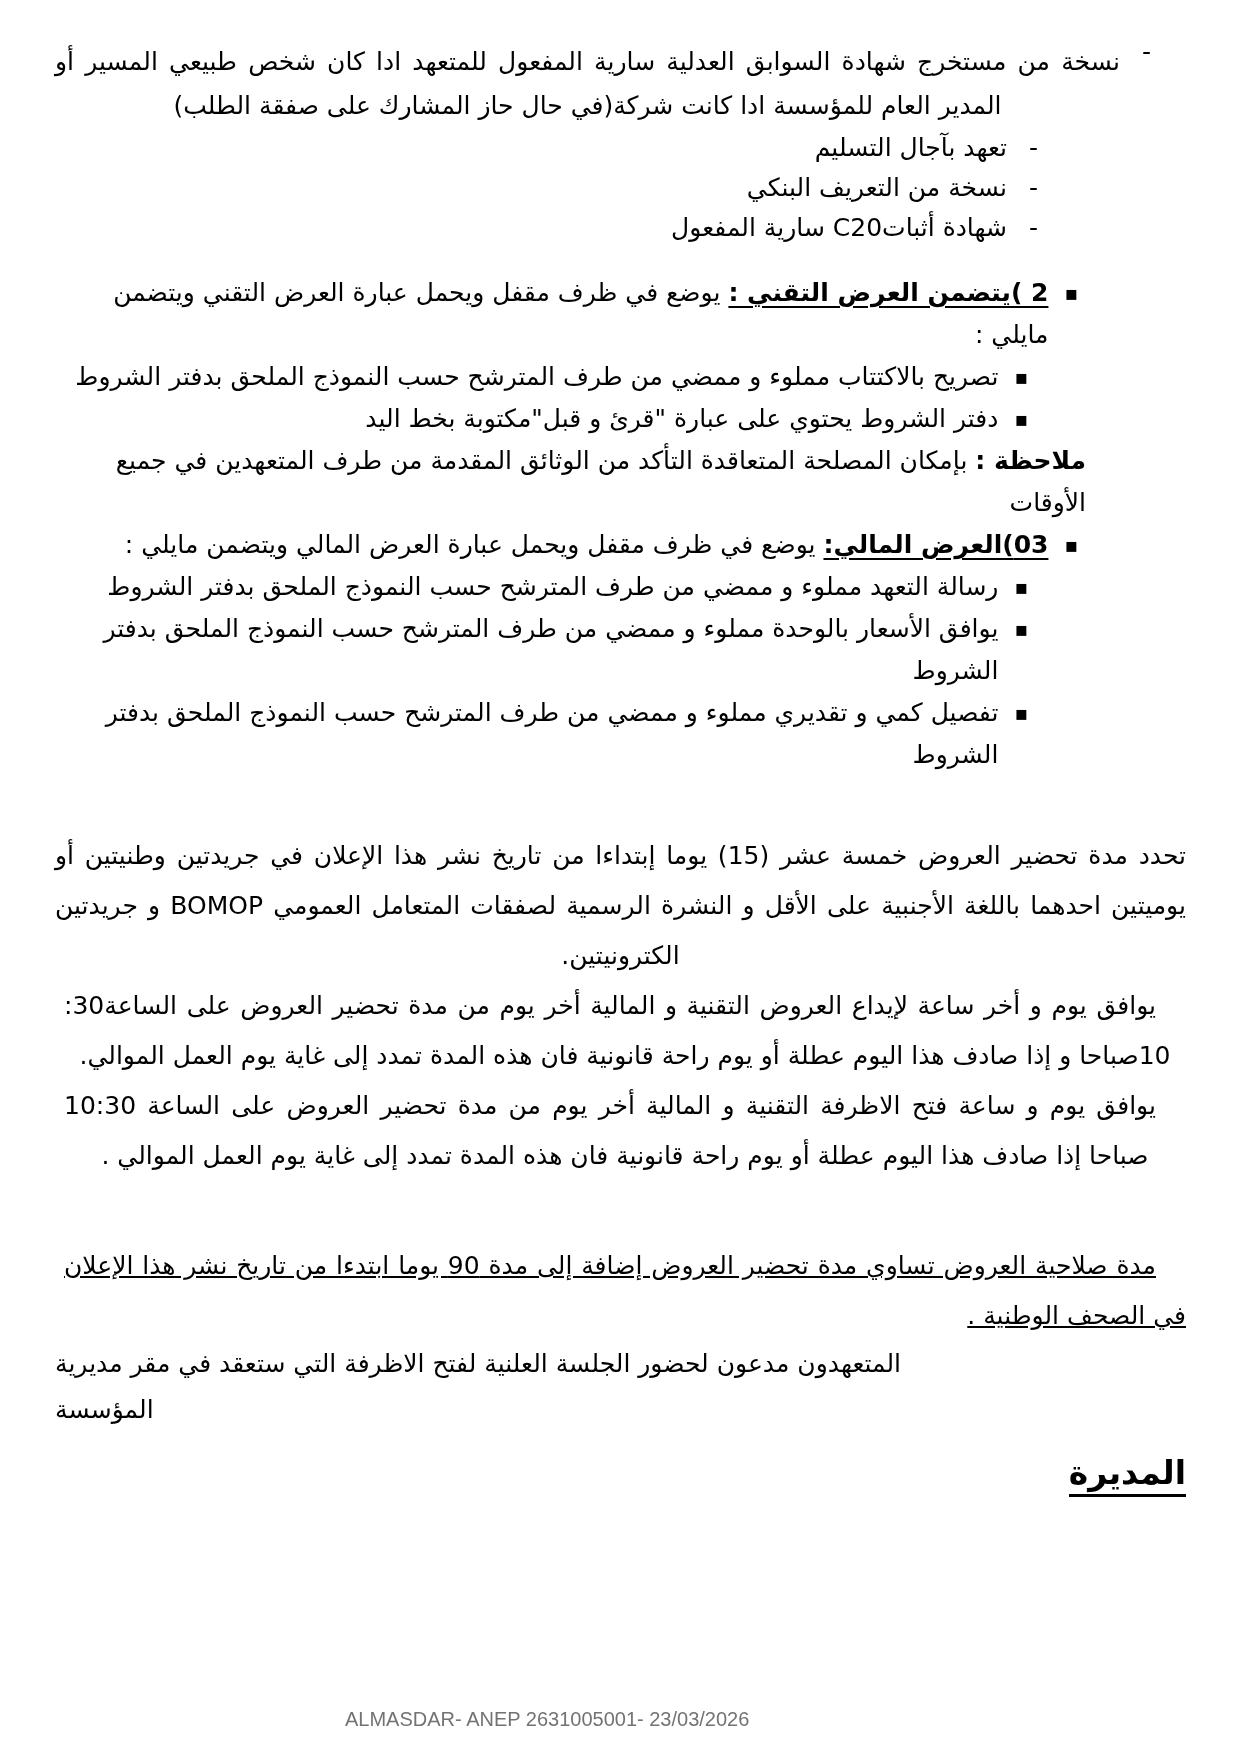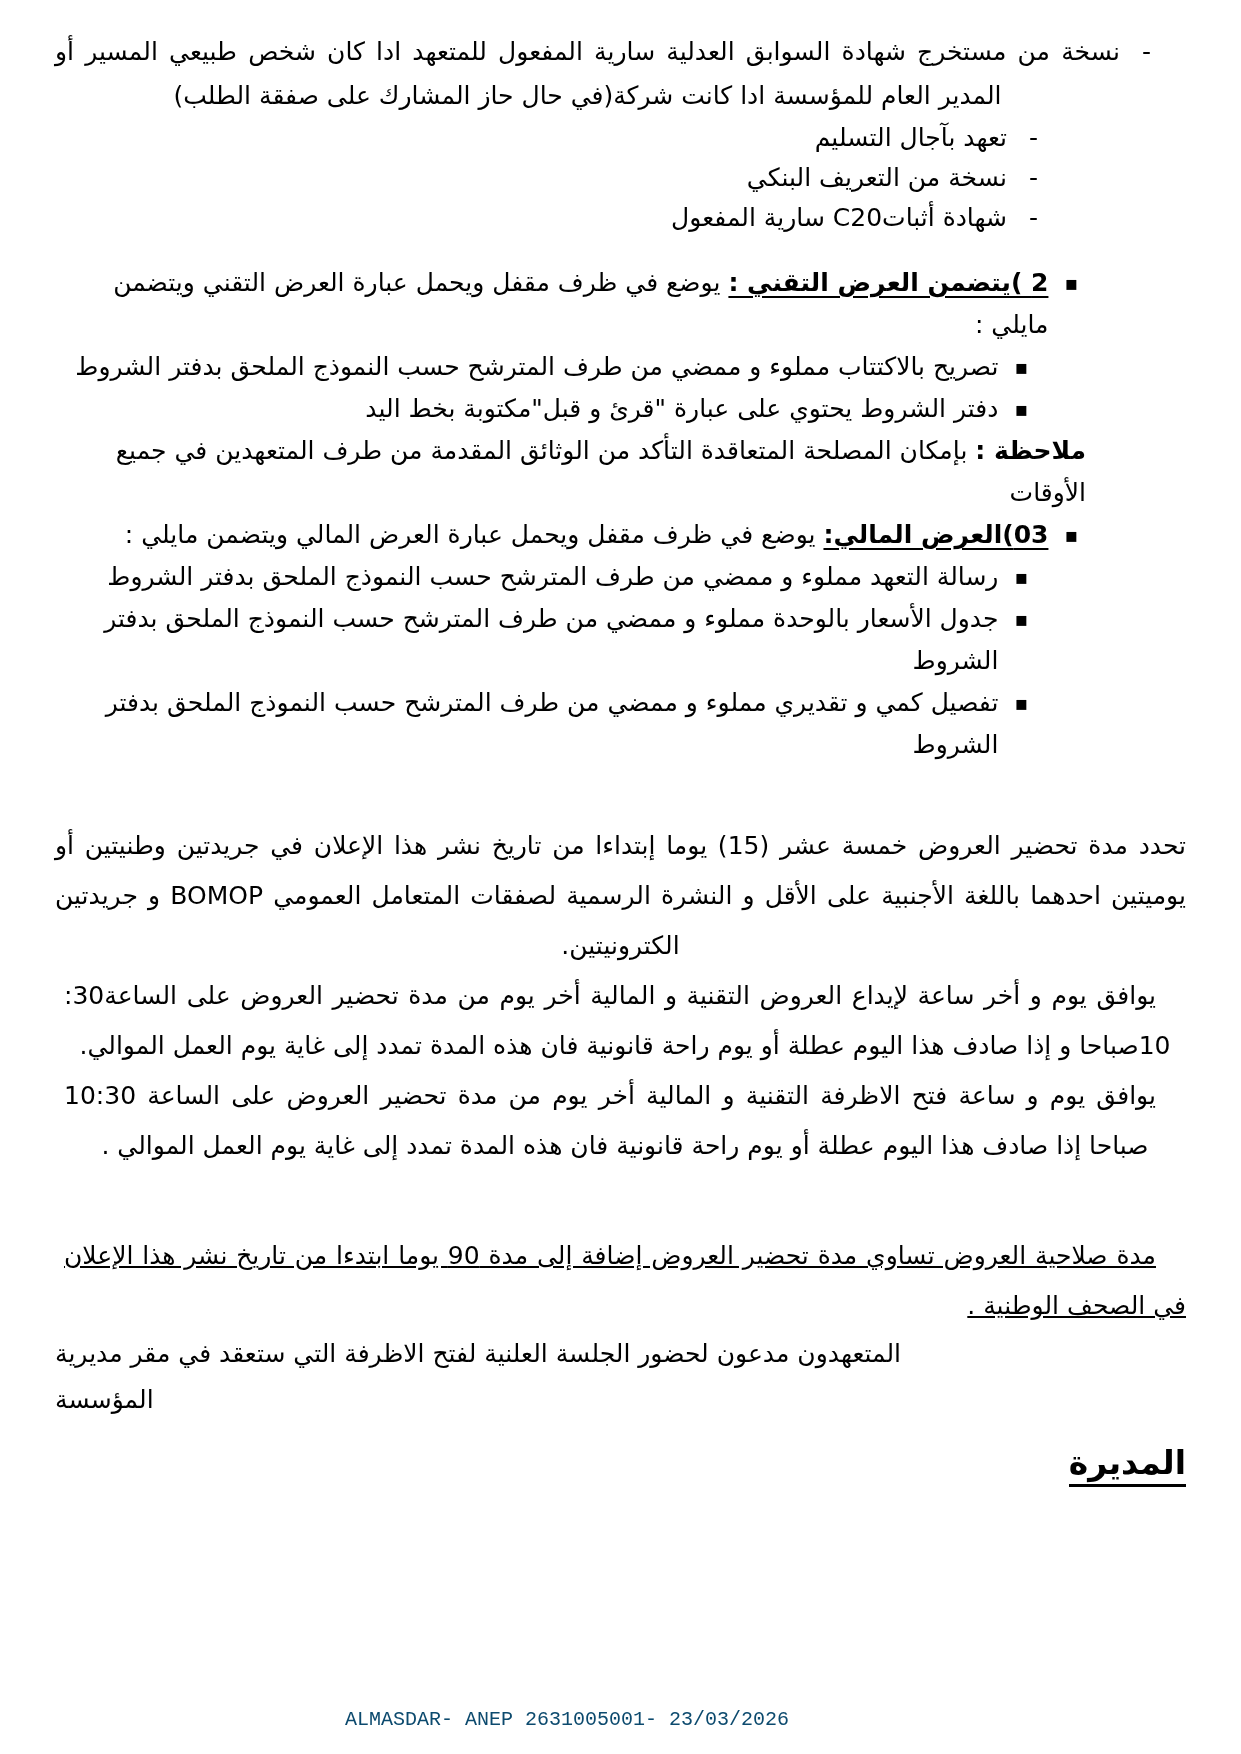--- a/index.html
+++ b/index.html
@@ -9,21 +9,21 @@
   }
   .content {
     position:absolute; inset:0; padding:30px 55px 0 55px;
     direction:rtl; text-align:right;
     font-family:"DejaVu Sans", sans-serif; font-size:25px;
   }
   
   .dash-item { display:flex; direction:rtl; line-height:40px; }
   .dash-item .marker { flex:0 0 auto; margin-left:22px; }
   .dash-item.l1 { padding-right:35px; line-height:44px; }
-  .dash-item.l1 .txt { flex:1; text-align:justify; text-align-last:center; }
+  .dash-item.l1 .txt { flex:1; text-align:justify; text-align-last:center;margin-top:10px; }
   .dash-item.l2 { padding-right:148px; }
   
   .intro { margin-top:18px; line-height:42px; padding-left:0; padding-right:190px; }
   
   .sq { display:flex; direction:rtl; line-height:42px; }
   .sq .marker { flex:0 0 auto; margin-left:16px; font-size:20px; }
   .sq.l1 { padding-right:108px; }
   .sq.l1 .lead { font-weight:bold; text-decoration:underline; text-underline-offset:5px; }
   .sq.l2 { padding-right:158px; }
   .first-group { margin-top:24px; }
@@ -38,21 +38,21 @@
   .p5 { line-height:46px; text-align:left; padding-right:195px; }
   
   .signature { margin-top:20px; text-align:right; padding-left:115px; direction:rtl; }
   .signature .sig-text {
     display:inline-block; font-weight:bold; font-size:33px;
     border-bottom:3px solid #000; padding-bottom:2px;
   }
   
   .footer {
     position:absolute; left:345px; top:1708px; direction:ltr;
-    font-family:Liberation Mono, monospace; font-size:20px; color:#0c4a6e;
+    font-family:Liberation Sans, sans-serif; font-size:20px; color:#737373;
   }
 </style>
 </head>
 <body>
 
 <div class="page">
   <div class="content">
 
     <div class="dash-item l1">
       <span class="marker">-</span>
@@ -92,21 +92,21 @@
     <div class="sq l1">
       <span class="marker">▪</span>
       <span class="txt"><span class="lead">03)العرض المالي:</span> <span>يوضع في ظرف مقفل ويحمل عبارة العرض المالي ويتضمن مايلي :</span></span>
     </div>
     <div class="sq l2">
       <span class="marker">▪</span>
       <span class="txt">رسالة التعهد مملوء و ممضي من طرف المترشح حسب النموذج  الملحق بدفتر الشروط</span>
     </div>
     <div class="sq l2">
       <span class="marker">▪</span>
-      <span class="txt">جدول الأسعار بالوحدة مملوء و ممضي من طرف المترشح حسب النموذج  الملحق بدفتر الشروط</span>
+      <span class="txt">يوافق الأسعار بالوحدة مملوء و ممضي من طرف المترشح حسب النموذج  الملحق بدفتر الشروط</span>
     </div>
     <div class="sq l2">
       <span class="marker">▪</span>
       <span class="txt">تفصيل كمي و تقديري مملوء و ممضي من طرف المترشح حسب النموذج  الملحق بدفتر الشروط</span>
     </div>
 
     <div class="para p1">
       <span>تحدد مدة تحضير العروض </span><span class="b">خمسة عشر (15)</span><span> يوما إبتداءا من تاريخ نشر هذا الإعلان في جريدتين وطنيتين أو يوميتين احدهما باللغة الأجنبية على الأقل و النشرة الرسمية لصفقات المتعامل العمومي BOMOP و جريدتين الكترونيتين.</span>
     </div>
     <div class="para indent">يوافق يوم و أخر ساعة لإيداع العروض التقنية و المالية أخر يوم من مدة تحضير العروض على الساعة30:  10صباحا و إذا صادف هذا اليوم عطلة أو يوم راحة قانونية فان هذه المدة تمدد إلى غاية يوم العمل الموالي.</div>

